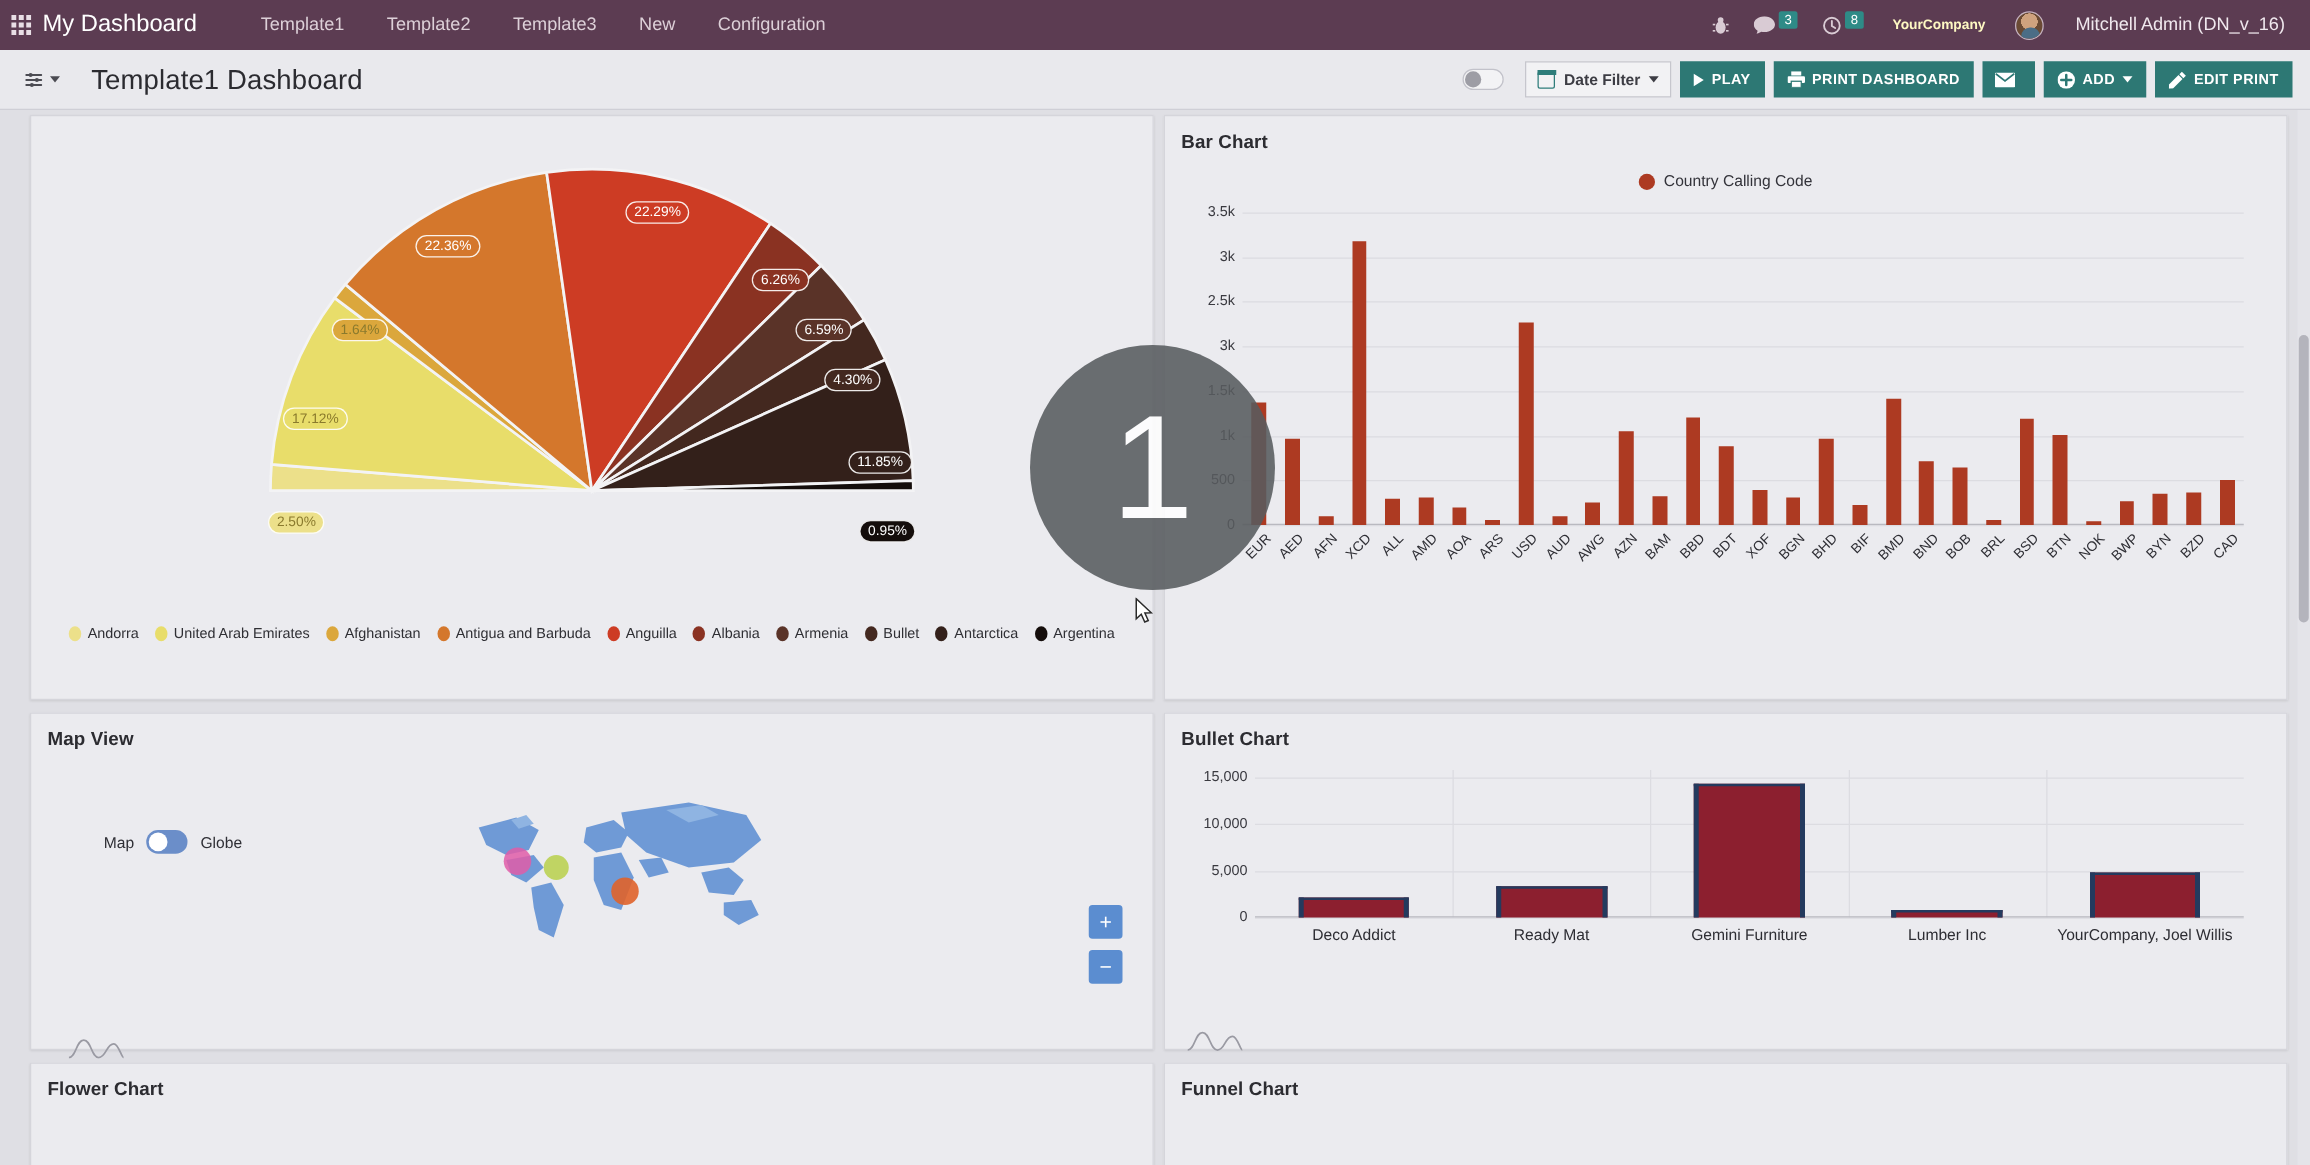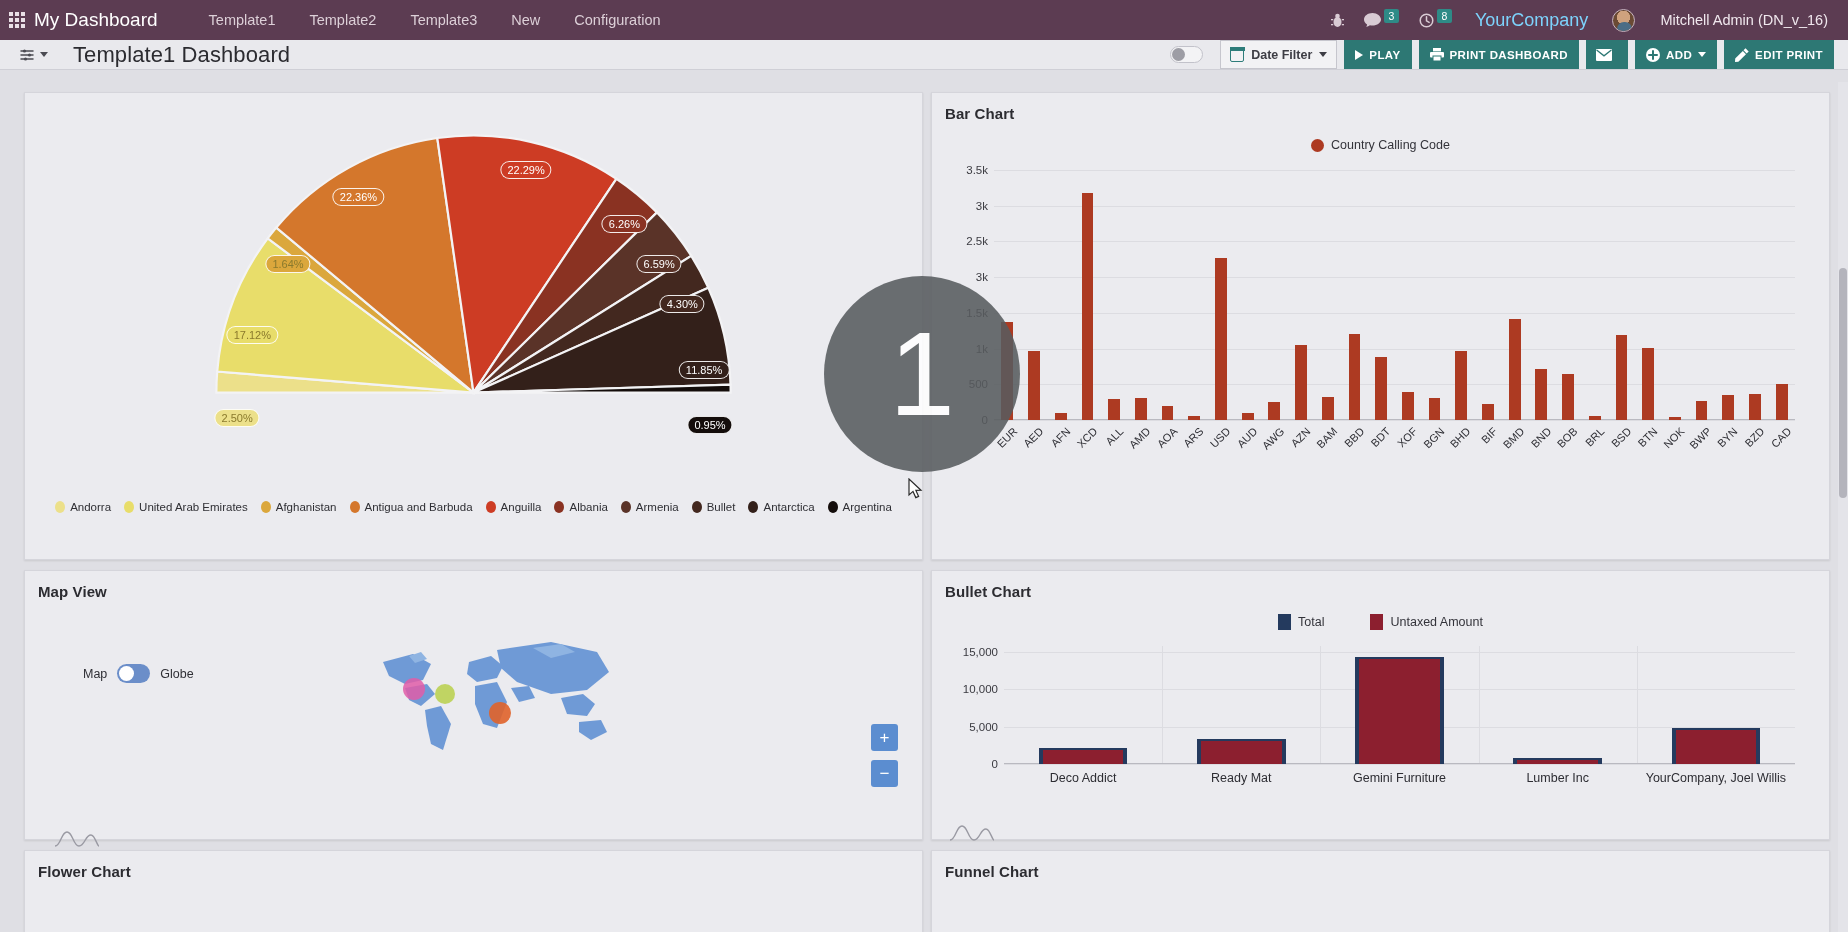--- a/index.html
+++ b/index.html
@@ -14,30 +14,30 @@
   .apps-grid svg{display:block;}
   .brand{ font-size:19px; color:#fff; margin-right:34px; font-weight:400; }
   .nav-item{ padding:0 17px; font-size:14.5px; color:#ddd0d8; cursor:pointer; line-height:40px; }
   .nav-right{ margin-left:auto; display:flex; align-items:center; padding-right:14px; gap:2px;}
   .nav-ic{ display:flex; align-items:center; padding:0 9px; cursor:pointer; position:relative; height:40px;}
   .badge{
     background:#2e8b87; color:#fff; font-size:10.5px; line-height:14px;
     padding:0 4px; border-radius:2px; margin-left:3px; min-width:15px; text-align:center;
     align-self:flex-start; margin-top:9px;
   }
-  .nav-company{ padding:0 12px; font-size:18px; color:#7dd3fc; cursor:pointer;}
+  .nav-company{ padding:0 12px; font-size:11px; color:#fef9c3; cursor:pointer;font-weight:bold;}
   .nav-user{ display:flex; align-items:center; gap:25px; padding:0 6px 0 10px; cursor:pointer; font-size:14.5px; color:#f0e8ee;}
   .avatar{ width:23px; height:23px; border-radius:50%;
      background:radial-gradient(circle at 50% 35%, #cfa27e 0 38%, #6a4a34 39% 100%);
      border:1px solid #c6b3c0; overflow:hidden; position:relative;}
   .avatar:after{content:"";position:absolute;left:4px;bottom:0;width:15px;height:9px;border-radius:7px 7px 0 0;background:#4b6d86;}
 
   
   .ctrlbar{
-    height:30px; background:#e9e9ed; border-bottom:1px solid #cfcfd6;
+    height:48px; background:#e9e9ed; border-bottom:1px solid #cfcfd6;
     display:flex; align-items:center; padding:0 14px 0 20px; position:relative; z-index:20;
   }
   .cog-wrap{ display:flex; align-items:center; gap:5px; color:#4b4b52; cursor:pointer; font-size:13px;}
   .page-title{ font-size:22px; color:#2b2b30; margin-left:25px; font-weight:400; letter-spacing:.1px;}
   .ctrl-right{ margin-left:auto; display:flex; align-items:center; gap:7px;}
 
   .switch{ width:33px; height:17px; border-radius:9px; background:#f3f3f5;
            border:1px solid #c2c2ca; position:relative; cursor:pointer; margin-right:10px;}
   .switch .knob{ position:absolute; left:1px; top:1px; width:13px; height:13px; border-radius:50%; background:#9d9da5;}
 
@@ -449,26 +449,20 @@
           <span>−</span>
         </div>
         <svg class="sparkline" width="44" height="18" viewBox="0 0 44 18" style="bottom:-2px">
           <path d="M0 17 C6 17 6 3 12 3 C18 3 18 17 24 17 C30 17 30 6 36 6 C40 6 42 17 44 17" fill="none" stroke="#9a9aa3" stroke-width="1.4"></path>
         </svg>
       </div>
     </div>
 
     <div class="card" style="height:270px;">
       <div class="card-title">Bullet Chart</div>
-      <div class="chart-legend" style="gap:0;padding-top:14px;">
-        <span class="legend-sq" style="background:#243a5e"></span>
-        <span style="margin:0 46px 0 7px">Total</span>
-        <span class="legend-sq" style="background:#8c1f2f"></span>
-        <span style="margin-left:7px">Untaxed Amount</span>
-      </div>
       <div id="bullet-plot" class="plot" style="margin:16px 34px 0 72px; height:118px;">
           <div class="gline" style="top: 100%;"></div>
           <div class="ytick" style="top: 100%;">0</div>
           <div class="gline" style="top: 68.254%;"></div>
           <div class="ytick" style="top: 68.254%;">5,000</div>
           <div class="gline" style="top: 36.5079%;"></div>
           <div class="ytick" style="top: 36.5079%;">10,000</div>
           <div class="gline" style="top: 4.7619%;"></div>
           <div class="ytick" style="top: 4.7619%; margin-left: 24px;">15,000</div>
           <div class="vline" style="left: 20%;"></div>

